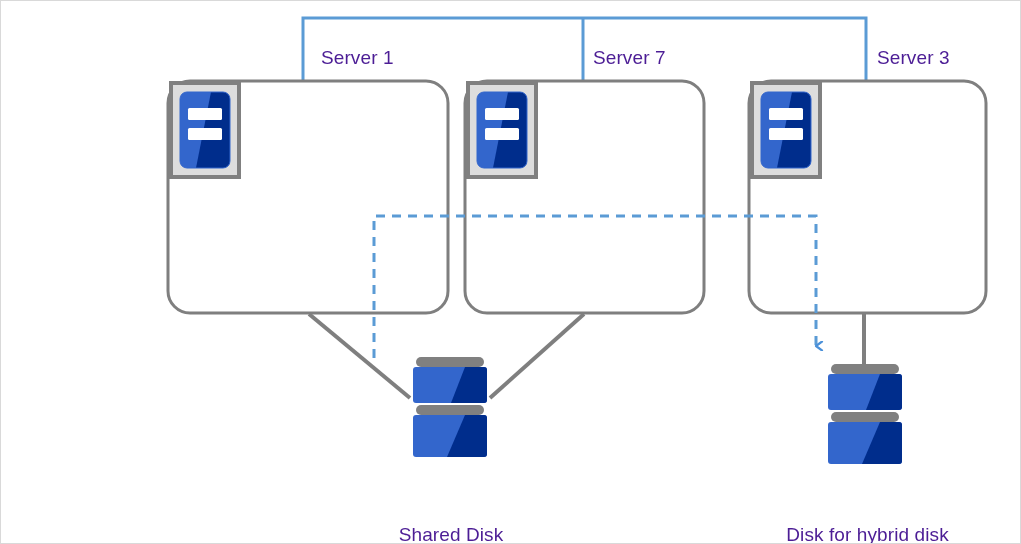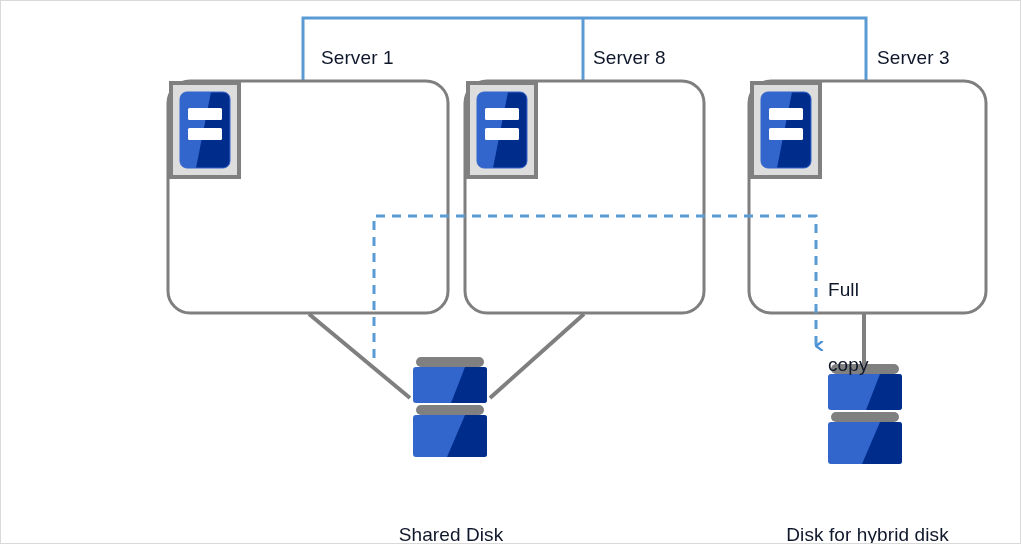--- a/index.html
+++ b/index.html
@@ -22,21 +22,21 @@
   }
   #diagram-svg {
     position: absolute;
     left: 0;
     top: 0;
     width: 1021px;
     height: 544px;
   }
   .label {
     position: absolute;
-    color: #0f172a;
+    color: #4c1d95;
     font-size: 19px;
     line-height: 25px;
     white-space: pre;
     letter-spacing: 0.1px;
   }
   .label.center {
     text-align: center;
   }
   #server1-label { left: 320px; top: 44px; }
   #server2-label { left: 592px; top: 44px; }
@@ -132,28 +132,24 @@
     <use href="#server-glyph" x="465" y="80" width="72" height="98"></use>
     <use href="#server-glyph" x="749" y="80" width="72" height="98"></use>
 
     <use href="#disk-glyph" x="412" y="356" width="74" height="100"></use>
     <use href="#disk-glyph" x="827" y="363" width="74" height="100"></use>
 
   </svg>
 
   <div class="label" id="server1-label">Server 1</div>
 
-  <div class="label" id="server2-label">Server 8</div>
+  <div class="label" id="server2-label">Server 7</div>
 
   <div class="label" id="server3-label">Server 3</div>
 
-  <div class="label" id="fullcopy-label">
-    <div>Full</div>
-    <div>copy</div>
-  </div>
 
   <div class="label center" id="shared-disk-label">
     <div>Shared Disk</div>
     
   </div>
 
   <div class="label center" id="right-disk-label">
     <div>Disk for hybrid disk</div>
     
   </div>

